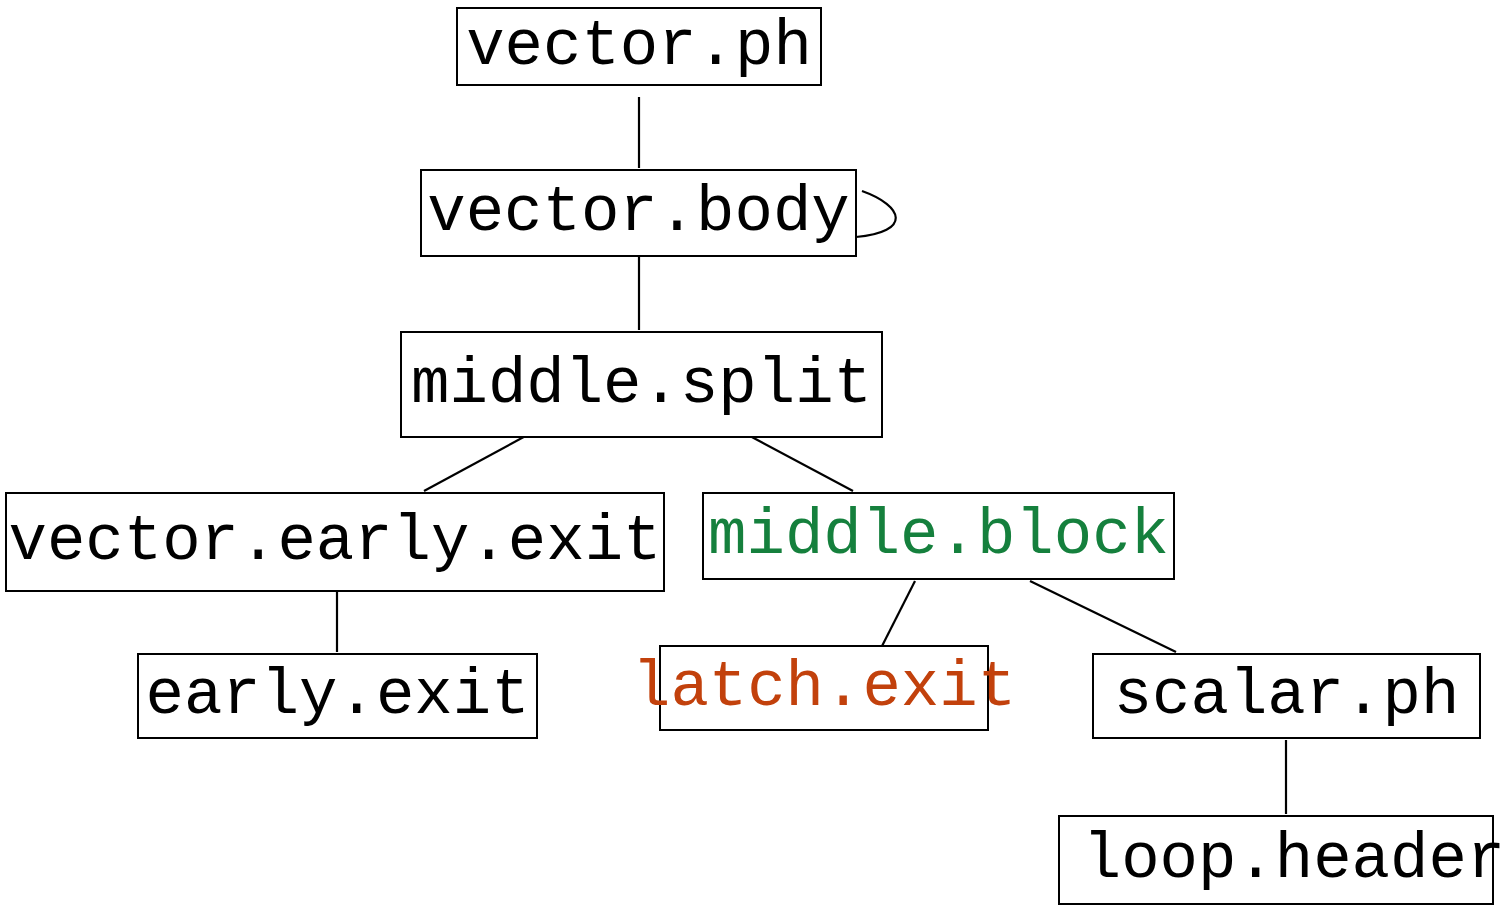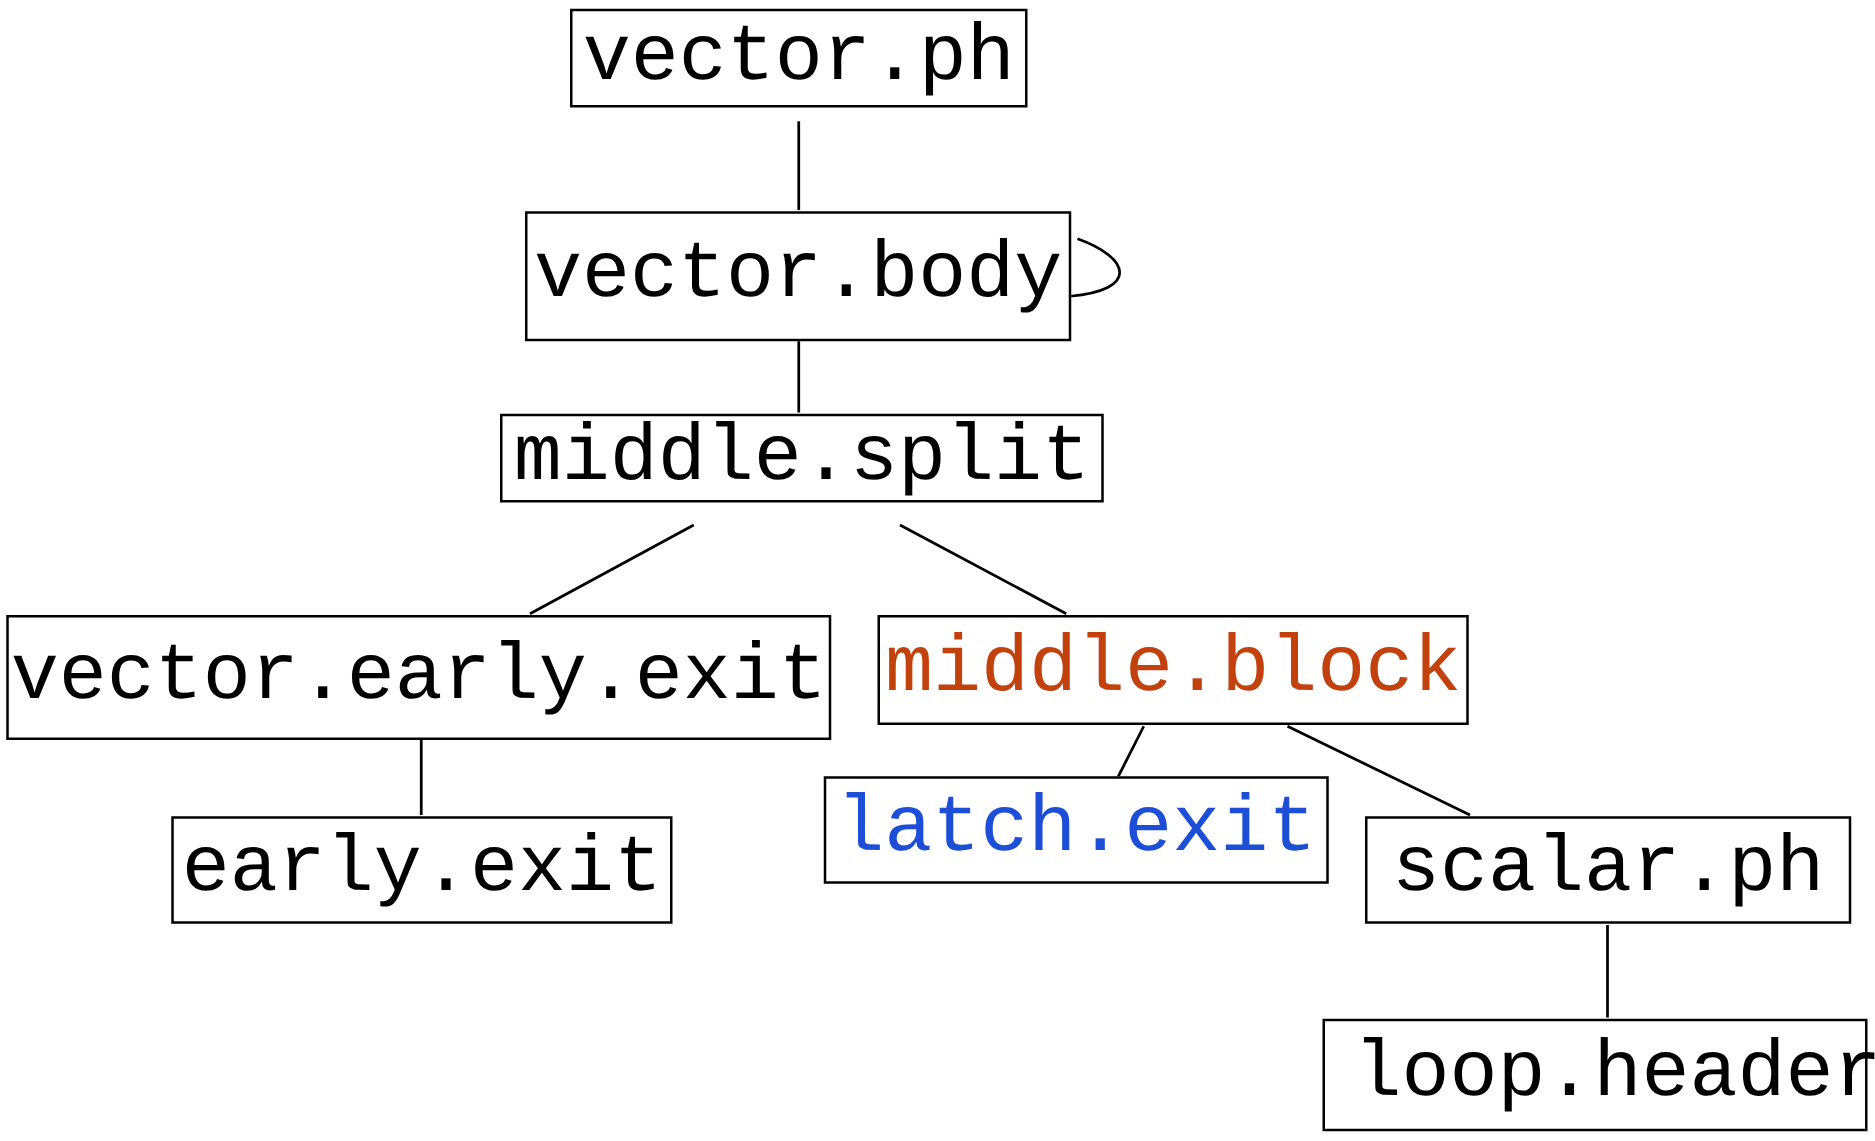--- a/index.html
+++ b/index.html
@@ -55,36 +55,36 @@
       <path d="M 720,420 L 853,491" stroke="#000000" stroke-width="2.2" marker-end="url(#arrowhead)"></path>
       <path d="M 337,580 L 337,652" stroke="#000000" stroke-width="2.2" marker-end="url(#arrowhead)"></path>
       <path d="M 915,581 L 879,652" stroke="#000000" stroke-width="2.2" marker-end="url(#arrowhead)"></path>
       <path d="M 1030,581 L 1176,652" stroke="#000000" stroke-width="2.2" marker-end="url(#arrowhead)"></path>
       <path d="M 1286,740 L 1286,814" stroke="#000000" stroke-width="2.2" marker-end="url(#arrowhead)"></path>
     </svg>
 
 <div class="node" style="left: 456px; top: 7px; width: 366px; height: 79px; border: 2px solid rgb(0, 0, 0); color: rgb(0, 0, 0);">
       <span>vector.ph</span>
     </div>
-    <div class="node" style="left: 420px; top: 169px; width: 437px; height: 104px; border: 2px solid rgb(0, 0, 0); color: rgb(0, 0, 0);">
+    <div class="node" style="left: 420px; top: 169px; width: 437px; height: 88px; border: 2px solid rgb(0, 0, 0); color: rgb(0, 0, 0);">
       <span>vector.body</span>
     </div>
-    <div class="node" style="left: 400px; top: 331px; width: 483px; height: 71px; border: 2px solid rgb(0, 0, 0); color: rgb(0, 0, 0);">
+    <div class="node" style="left: 400px; top: 331px; width: 483px; height: 107px; border: 2px solid rgb(0, 0, 0); color: rgb(0, 0, 0);">
       <span>middle.split</span>
     </div>
     <div class="node" style="left: 5px; top: 492px; width: 660px; height: 100px; border: 2px solid rgb(0, 0, 0); color: rgb(0, 0, 0);">
       <span>vector.early.exit</span>
     </div>
-    <div class="node" style="left: 702px; top: 492px; width: 473px; height: 88px; border: 2px solid rgb(0, 0, 0); color: #c2410c;">
+    <div class="node" style="left: 702px; top: 492px; width: 473px; height: 88px; border: 2px solid rgb(0, 0, 0); color: #15803d;">
       <span>middle.block</span>
     </div>
     <div class="node" style="left: 137px; top: 653px; width: 401px; height: 86px; border: 2px solid rgb(0, 0, 0); color: rgb(0, 0, 0);">
       <span>early.exit</span>
     </div>
-    <div class="node" style="left: 659px; top: 621px; width: 404px; height: 86px; border: 2px solid rgb(0, 0, 0); color: #1d4ed8;">
+    <div class="node" style="left: 659px; top: 645px; width: 330px; height: 86px; border: 2px solid rgb(0, 0, 0); color: #c2410c;">
       <span>latch.exit</span>
     </div>
     <div class="node" style="left: 1092px; top: 653px; width: 389px; height: 86px; border: 2px solid rgb(0, 0, 0); color: rgb(0, 0, 0);">
       <span>scalar.ph</span>
     </div>
     <div class="node" style="left: 1058px; top: 815px; width: 436px; height: 90px; border: 2px solid rgb(0, 0, 0); color: rgb(0, 0, 0); padding-left: 36px;">
       <span>loop.header</span>
     </div>
   </div>
 

